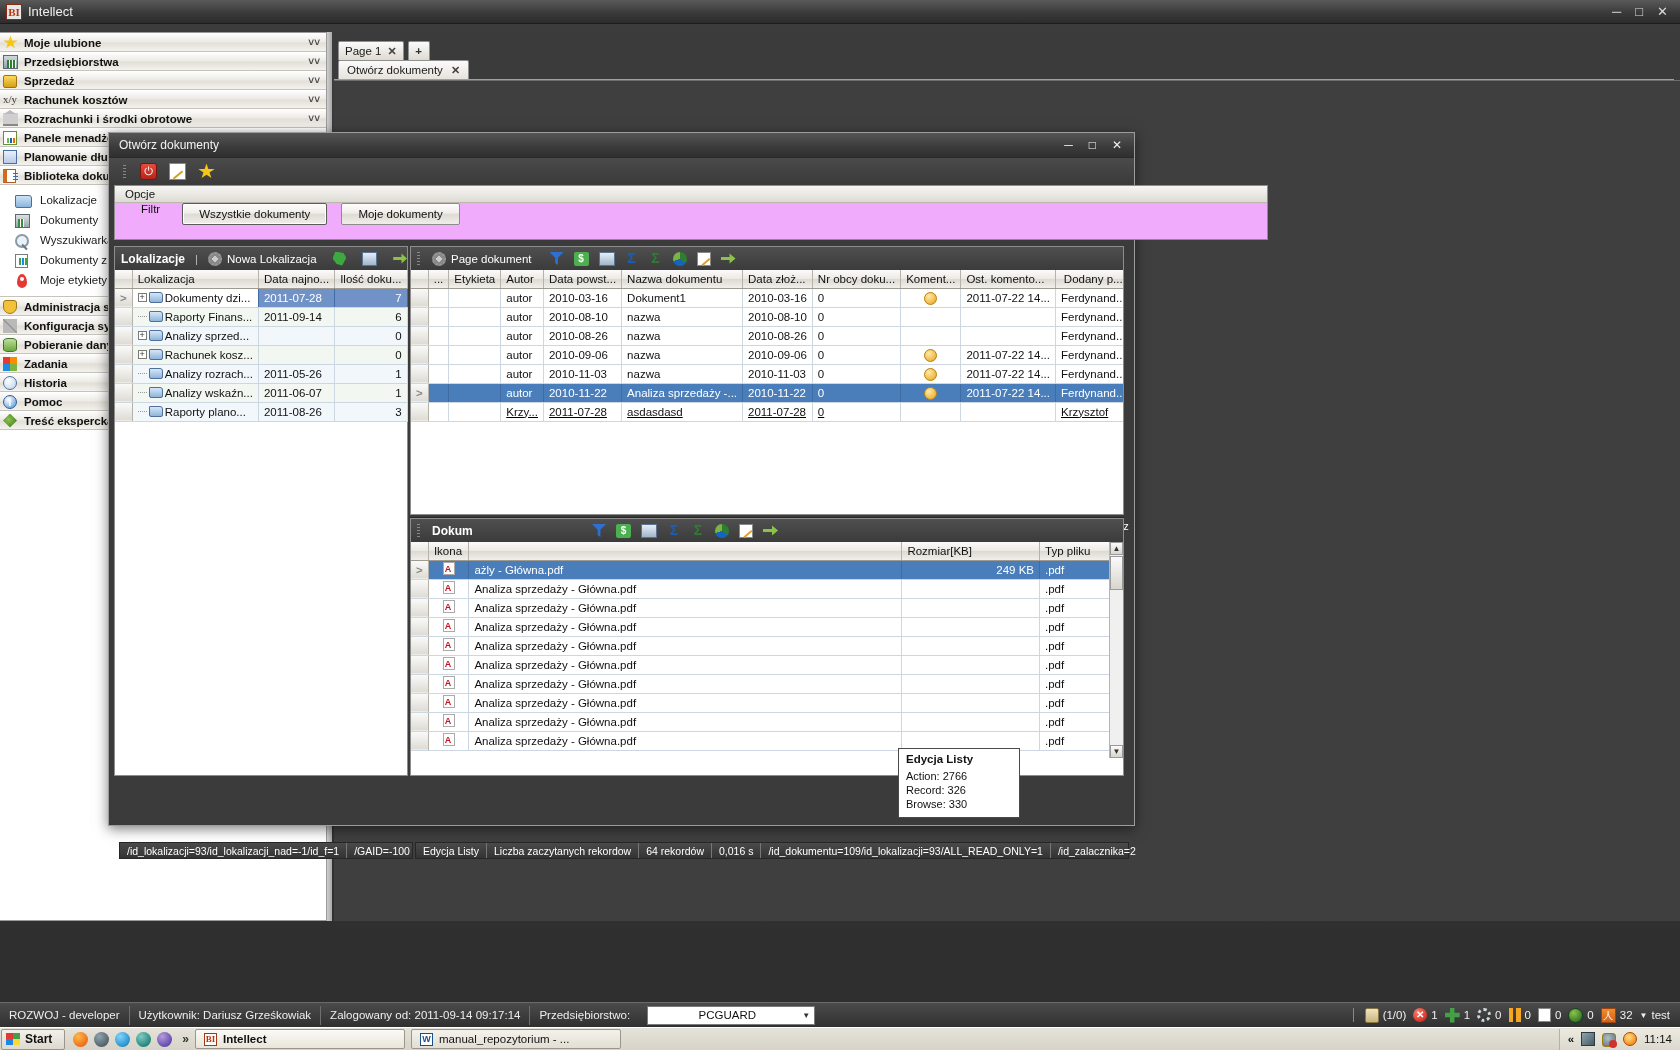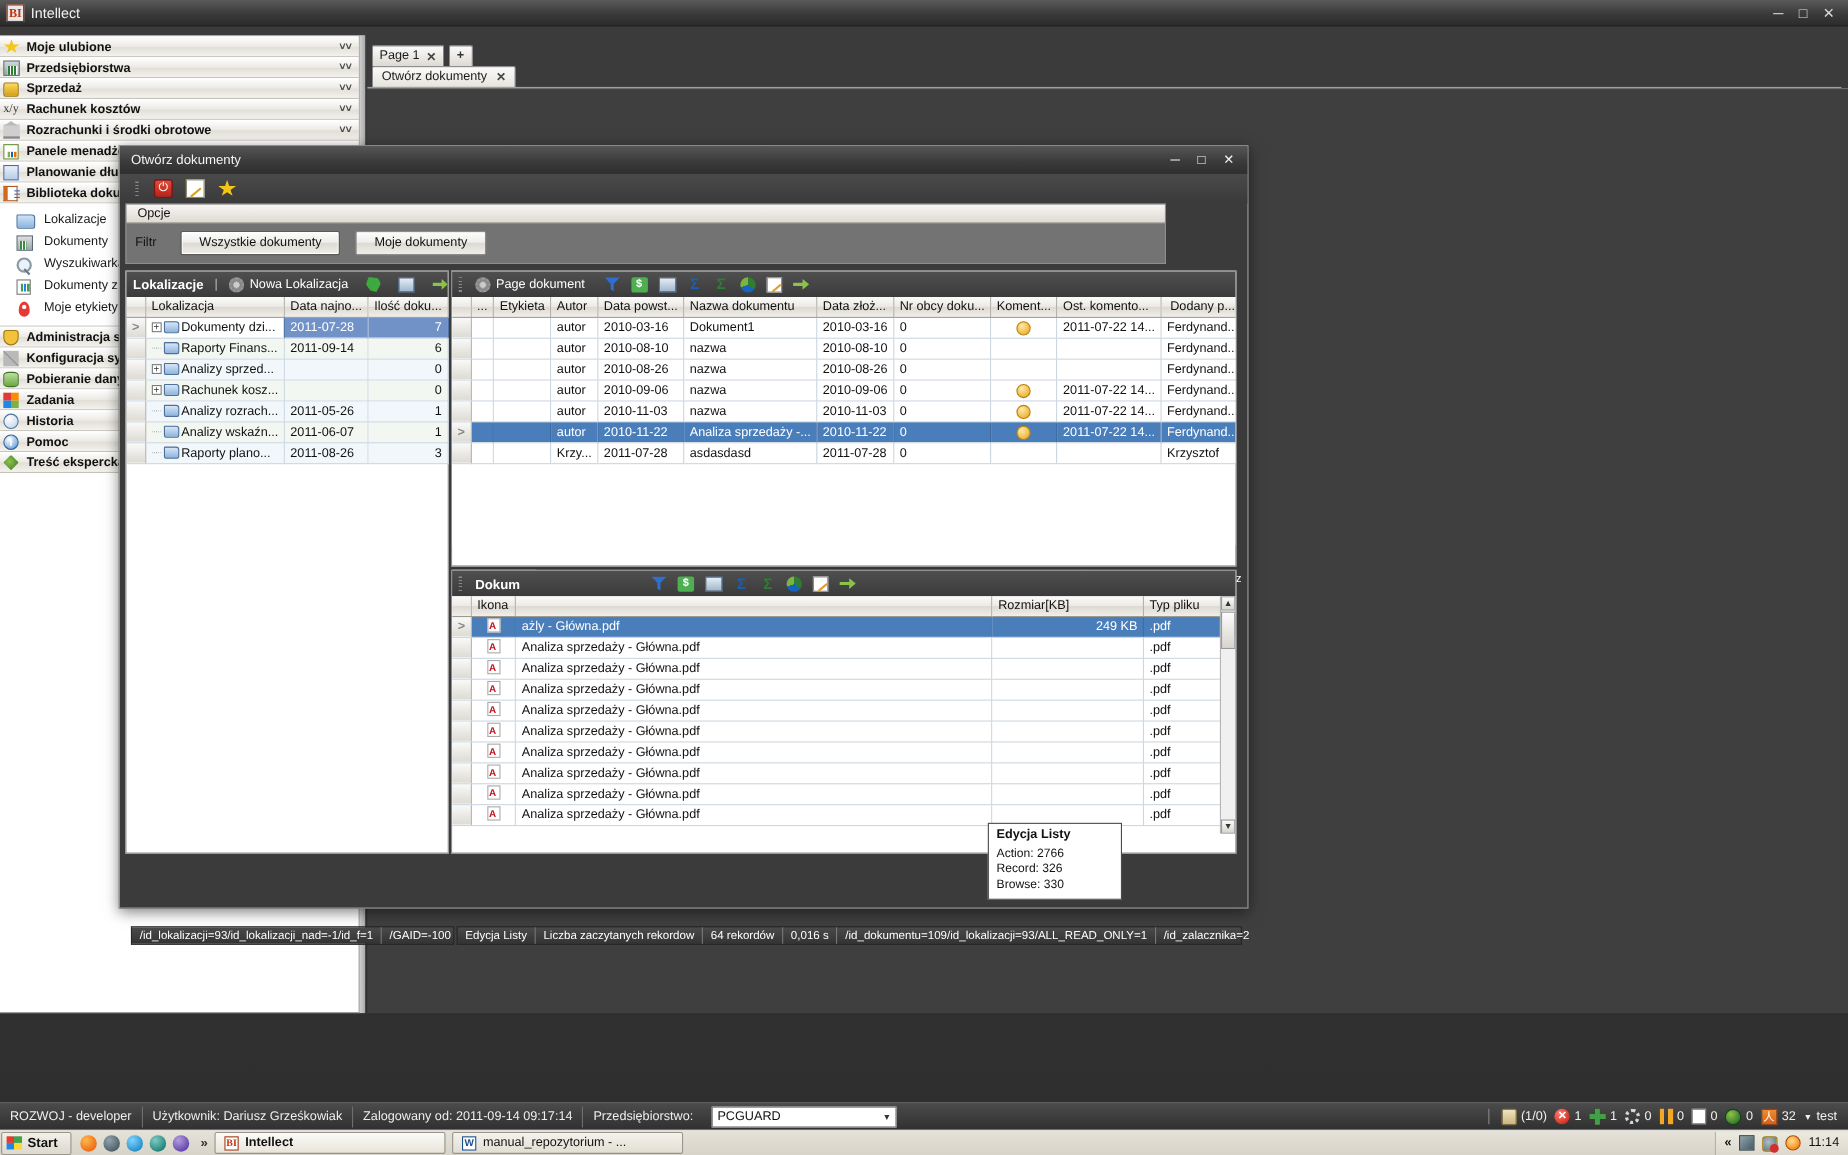--- a/index.html
+++ b/index.html
@@ -163,29 +163,29 @@
   }
   .tb-grip { width:3px;height:14px; background:repeating-linear-gradient(180deg,#888 0 1px,transparent 1px 3px); margin-right:2px;}
   .ic-power { width:17px;height:17px;border-radius:3px;background:linear-gradient(180deg,#e84c3d,#b3231a);border:1px solid #7e120c;color:#fff;font-size:11px;text-align:center;line-height:15px;cursor:pointer;}
   .ic-note { width:17px;height:17px;background:#fff;border:1px solid #8a8a6a;cursor:pointer;position:relative;}
   .ic-note:after{content:"";position:absolute;left:2px;top:10px;width:12px;height:2px;background:#d4a017;transform:rotate(-40deg);}
   .ic-star { width:17px;height:16px;background:#f5c518;clip-path:polygon(50% 0%,61% 35%,98% 35%,68% 57%,79% 91%,50% 70%,21% 91%,32% 57%,2% 35%,39% 35%);cursor:pointer;}
 
   .cw-body { position:absolute; left:5px; top:52px; width:1017px; height:600px; }
 
   .panel-opcje {
-    position:absolute; left:0; top:0; width:946px; height:55px;
-    background:#737373; border:1px solid #8d8d8d;
+    position:absolute; left:0; top:0; width:1154px; height:55px;
+    background:#f0abfc; border:1px solid #8d8d8d;
   }
   .panel-opcje .hdr {
     height:17px; background:linear-gradient(180deg,#f7f6f3,#dedbd3);
     border-bottom:1px solid #b9b6ae; font-size:11.5px; padding-left:10px;
     display:flex; align-items:center; color:#111;
   }
-  .opcje-row { display:flex; align-items:center; height:36px; padding-left:8px; gap:14px;}
+  .opcje-row { display:flex; align-items:flex-start; height:36px; padding-left:26px; gap:14px;}
   .opcje-row .lbl { font-size:11.5px; color:#111; margin-right:8px;}
   .btn {
     height:22px; padding:0 16px; font-size:11.5px; color:#111;
     background:linear-gradient(180deg,#fdfdfd 0%,#f0eeea 45%,#dedbd3 52%,#f0eeea 100%);
     border:1px solid #8c8c8c; border-radius:2px; cursor:pointer;
     display:flex;align-items:center;justify-content:center;
   }
   .btn.sel { border-color:#5b5b5b; box-shadow:inset 0 0 0 1px #ffffff; }
 
   
@@ -294,21 +294,21 @@
   
   .appstatus {
     position:absolute; left:0; top:1002px; width:1680px; height:25px;
     background:linear-gradient(180deg,#4b4b4b,#303030);
     border-top:1px solid #6b6b6b;
     display:flex; align-items:center; color:#eee; font-size:11.5px;
   }
   .appstatus .cell { padding:0 9px; border-right:1px solid #6e6e6e; height:19px; display:flex; align-items:center; white-space:nowrap;}
   .combo {
     margin-left:8px; width:168px; height:19px; background:#fff; border:1px solid #7a7a7a;
-    display:flex; align-items:center; padding:0 4px; font-size:11.5px; color:#111;
+    display:flex; align-items:center; padding:0 4px; font-size:11.5px; color:#111;text-align:center;
   }
   .combo .cv{flex:1;}
   .combo .carrow{font-size:8px;color:#333;}
   .tray { margin-left:auto; display:flex; align-items:center; gap:7px; padding-right:10px;}
   .tray .ti { display:flex; align-items:center; gap:4px; font-size:11.5px; color:#f0f0f0;}
   .badge-x{width:14px;height:14px;border-radius:50%;background:radial-gradient(circle at 35% 30%,#ff7a6e,#c21807);color:#fff;font-size:10px;font-weight:bold;text-align:center;line-height:13px;}
   .badge-plus{width:15px;height:15px;background:#43a047;color:#fff;font-size:12px;font-weight:bold;text-align:center;line-height:14px;
               clip-path:polygon(35% 0,65% 0,65% 35%,100% 35%,100% 65%,65% 65%,65% 100%,35% 100%,35% 65%,0 65%,0 35%,35% 35%);}
   .badge-spin{width:14px;height:14px;border-radius:50%;border:3px dotted #cfd8dc;}
   .badge-pause{width:12px;height:14px;background:linear-gradient(90deg,#f5a623 0 4px,transparent 4px 7px,#f5a623 7px 12px);}
@@ -779,21 +779,21 @@
                   <td></td>
                   <td>autor</td>
                   <td>2010-11-22</td>
                   <td>Analiza sprzedaży -...</td>
                   <td>2010-11-22</td>
                   <td>0</td>
                   <td style="text-align: center;"><span style="display: inline-block; width: 13px; height: 13px; border-radius: 50%; background: radial-gradient(circle at 35% 30%, rgb(255, 233, 168), rgb(232, 163, 23)); border: 1px solid rgb(184, 130, 12); position: relative; top: 2px;"></span></td>
                   <td>2011-07-22 14...</td>
                   <td>Ferdynand...</td>
                 </tr>
-                <tr class="r-plain" style="background: #e5e5e5;">
+                <tr class="r-plain" style="background: #e5e5e5; text-decoration: underline;">
                   <td class="rowmark cur"></td>
                   <td style="background: rgb(255, 255, 255);"></td>
                   <td style="background: rgb(255, 255, 255);"></td>
                   <td style="background: rgb(255, 255, 255);">Krzy...</td>
                   <td style="background: rgb(255, 255, 255);">2011-07-28</td>
                   <td style="background: rgb(255, 255, 255);">asdasdasd</td>
                   <td style="background: rgb(255, 255, 255);">2011-07-28</td>
                   <td style="background: rgb(255, 255, 255);">0</td>
                   <td style="text-align: center; background: rgb(255, 255, 255);"></td>
                   <td style="background: rgb(255, 255, 255);"></td>

